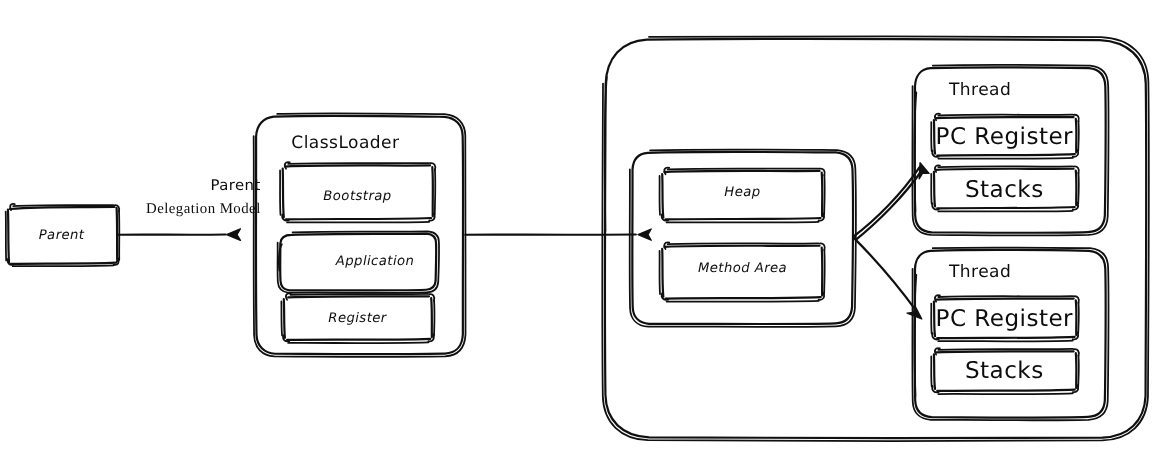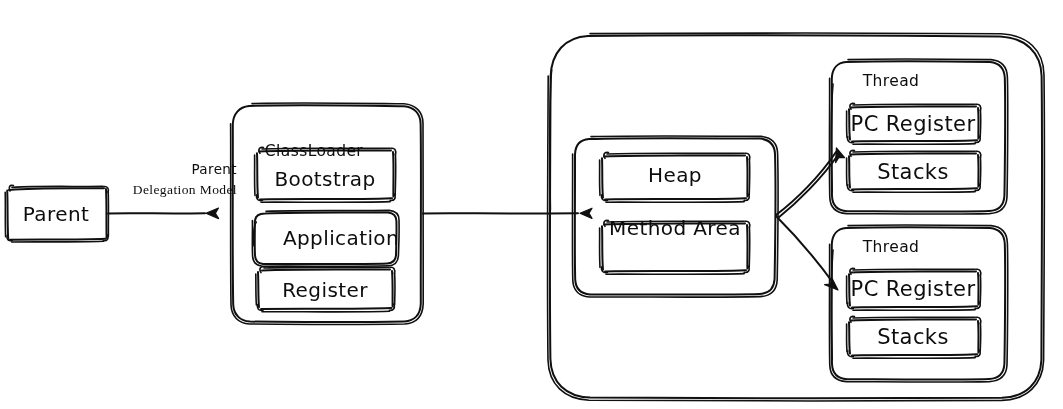--- a/index.html
+++ b/index.html
@@ -52,21 +52,21 @@
     white-space: nowrap;
     letter-spacing: 0.4px;
     line-height: 1.15;
     -webkit-font-smoothing: antialiased;
   }
   .lbl-center {
     text-align: center;
     transform: translate(-50%, -50%);
   }
   .t-title   { font-size: 15.5px; }
-  .t-box     { font-size: 20px; }
+  .t-box     { font-size: 12px; font-style: italic; }
   .t-small   { font-size: 21px; }
   .t-edge    { font-size: 13.5px; text-align: right; }
 </style>
 </head>
 <body>
 
 <div id="diagram-root">
 
   <svg class="canvas" viewBox="0 0 1063 409" xmlns="http://www.w3.org/2000/svg">
 
@@ -258,27 +258,27 @@
       <path class="sketch sk-thin" d="M853.4,356.4 C849.4,357.4 846.6,354.8 847.8,350.8"></path>
     </g>
 
   </svg>
 
   <div class="lbl lbl-center t-box" style="left:56px; top:214px;">Parent</div>
 
   <div class="lbl t-edge" style="left:107px; top:162px; width:130px;">Parent</div>
   <div class="lbl t-edge" style="left:107px; top:182px; width:130px;font-family:Liberation Serif, serif;">Delegation Model</div>
 
-  <div class="lbl lbl-center t-title" style="left:314px; top:130px;margin-top:22px;">ClassLoader</div>
+  <div class="lbl lbl-center t-title" style="left:314px; top:130px;">ClassLoader</div>
   <div class="lbl lbl-center t-box" style="left:325px; top:179px;">Bootstrap</div>
   <div class="lbl lbl-center t-box" style="left:341px; top:238px;">Application</div>
   <div class="lbl lbl-center t-box" style="left:325px; top:290px;">Register</div>
 
   <div class="lbl lbl-center t-box" style="left:675px; top:175px;text-align:center;">Heap</div>
-  <div class="lbl lbl-center t-box" style="left:675px; top:228px;text-align:right;">Method Area</div>
+  <div class="lbl lbl-center t-box" style="left:675px; top:244px;text-align:right;">Method Area</div>
 
   <div class="lbl lbl-center t-title" style="left:891px; top:82px;">Thread</div>
   <div class="lbl lbl-center t-small" style="left:913px; top:124px;">PC Register</div>
   <div class="lbl lbl-center t-small" style="left:913px; top:172px;">Stacks</div>
 
   <div class="lbl lbl-center t-title" style="left:891px; top:248px;">Thread</div>
   <div class="lbl lbl-center t-small" style="left:913px; top:289px;">PC Register</div>
   <div class="lbl lbl-center t-small" style="left:913px; top:337px;">Stacks</div>
 
 </div>

